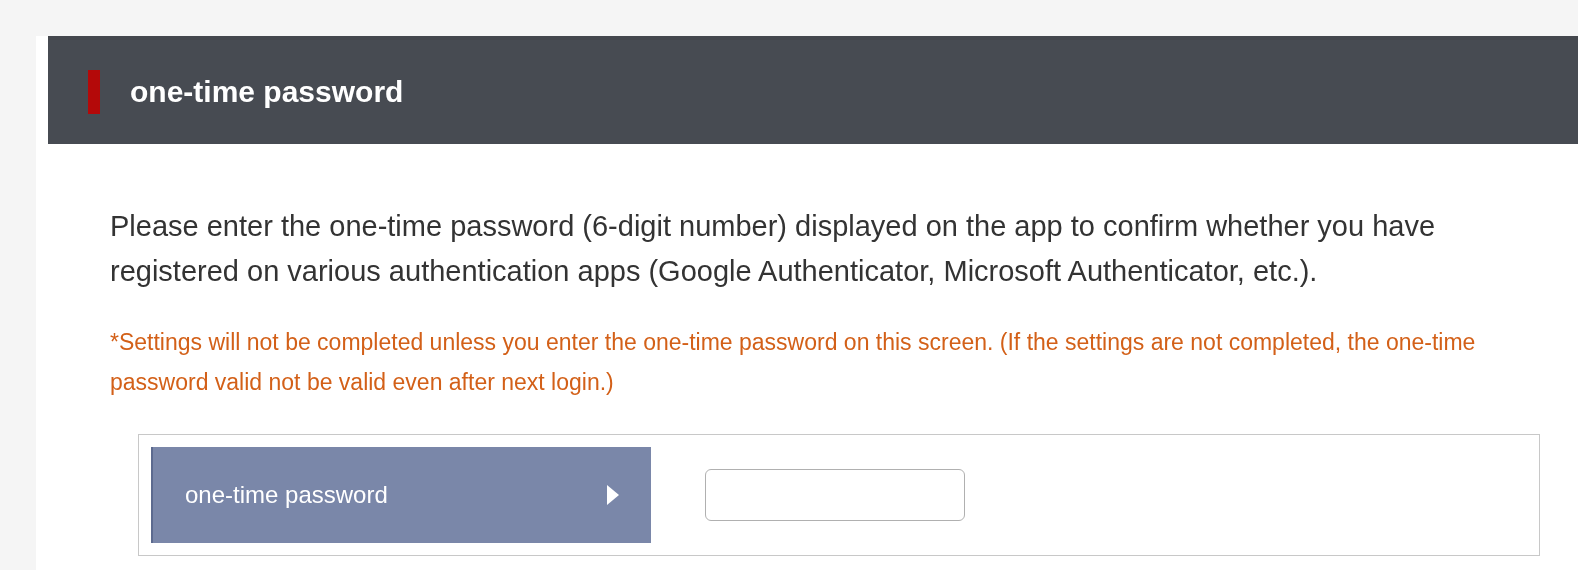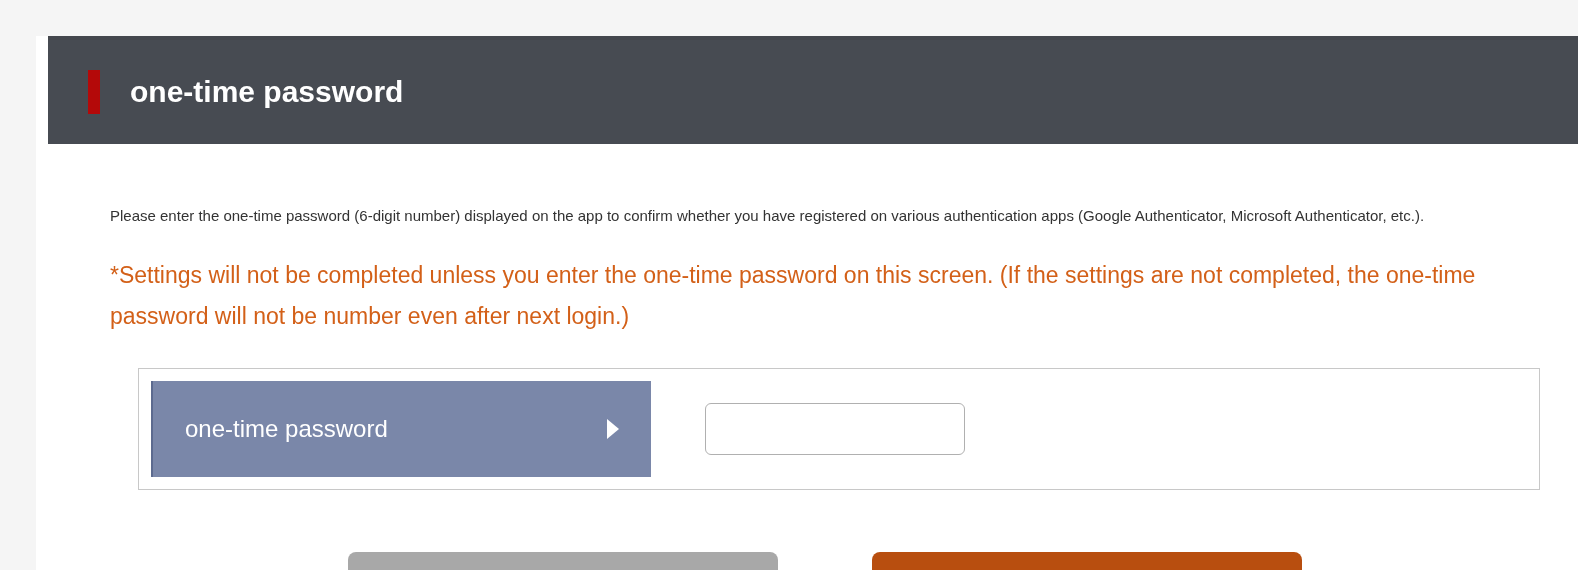--- a/index.html
+++ b/index.html
@@ -32,21 +32,21 @@
     .header-title {
       color: #ffffff;
       font-size: 30px;
       font-weight: bold;
     }
     .content {
       padding: 36px 50px 40px 50px;
     }
     .instruction {
       color: #333333;
-      font-size: 15px;
+      font-size: 29px;
       line-height: 1.55;
       margin-bottom: 28px;
     }
     .warning {
       color: #d36018;
       font-size: 23px;
       line-height: 1.75;
       margin-bottom: 32px;
     }
     .form-row {
@@ -115,21 +115,21 @@
 <body>
 
 <div class="container">
   <div class="header">
     <div class="header-accent"></div>
     <div class="header-title">one-time password</div>
   </div>
 
   <div class="content">
     <p class="instruction">Please enter the one-time password (6-digit number) displayed on the app to confirm whether you have registered on various authentication apps (Google Authenticator, Microsoft Authenticator, etc.).</p>
-    <p class="warning">*Settings will not be completed unless you enter the one-time password on this screen. (If the settings are not completed, the one-time password will not be number even after next login.)</p>
+    <p class="warning">*Settings will not be completed unless you enter the one-time password on this screen. (If the settings are not completed, the one-time password valid not be valid even after next login.)</p>
 
     <div class="form-row">
       <div class="form-label-cell">
         <span>one-time password</span>
         <span class="chevron"></span>
       </div>
       <div class="form-input-cell">
         <input type="text" class="otp-input" value="" style="">
       </div>
     </div>

